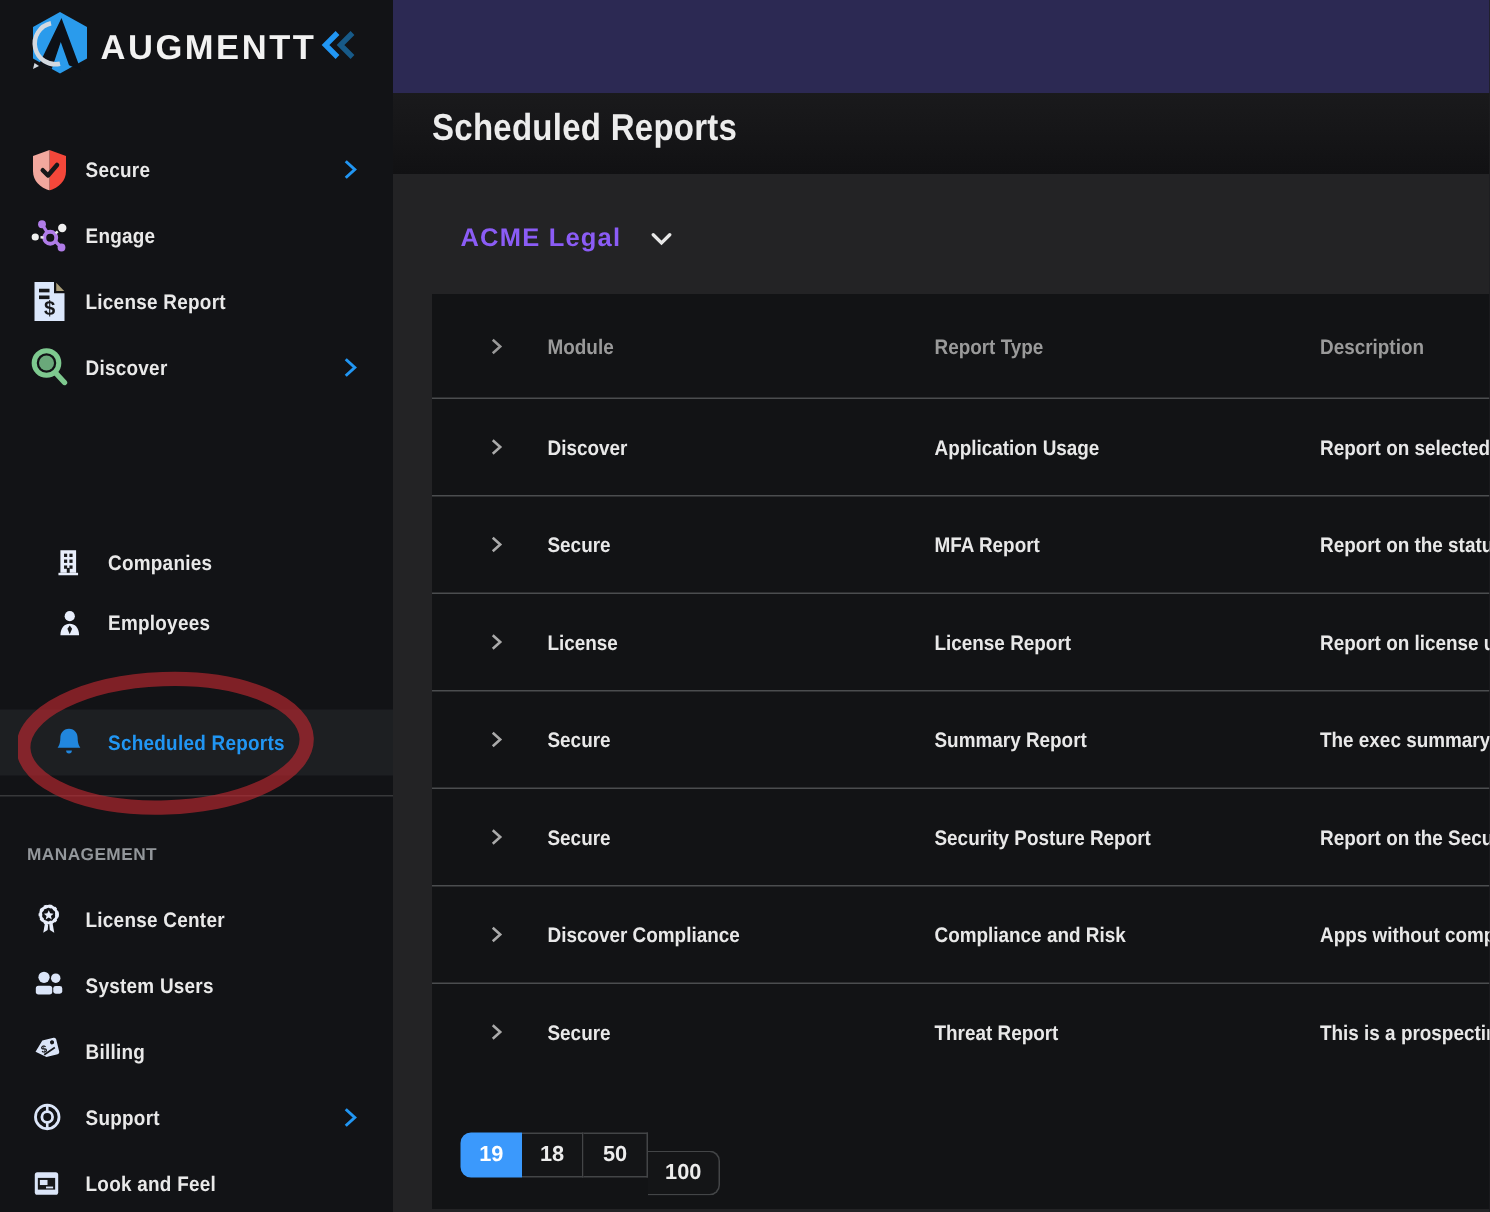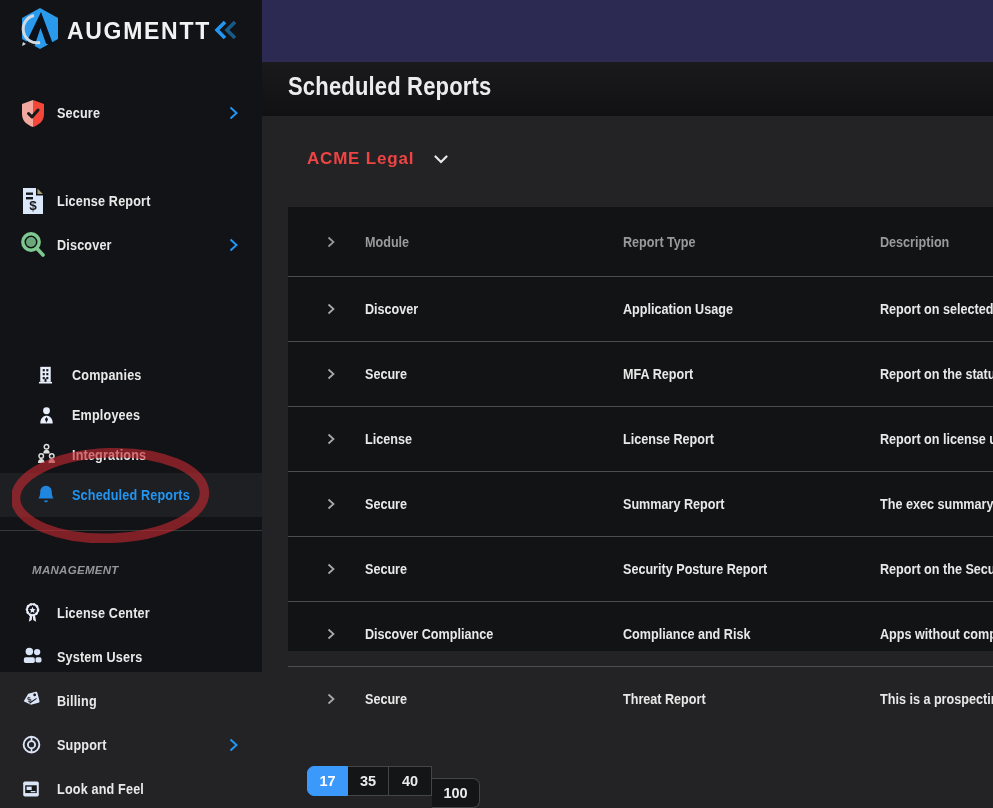--- a/index.html
+++ b/index.html
@@ -1,38 +1,38 @@
 <!DOCTYPE html>
 <html><head>
 <meta charset="utf-8">
 <style>
 * { margin:0; padding:0; box-sizing:border-box; }
 html,body { width:993px; height:808px; overflow:hidden; background:#232325; font-family:"Liberation Sans", sans-serif; }
 #root { position:relative; width:993px; height:808px; }
 
 
-#sidebar { position:absolute; left:0; top:0; width:262px; height:672px; background:#121316; z-index:5; }
+#sidebar { position:absolute; left:0; top:0; width:262px; height:808px; background:#121316; z-index:5; }
 .logo { position:absolute; left:0; top:0; width:262px; height:62px; }
 .mitem { position:absolute; left:0; width:262px; height:44px; }
 .mitem .ic { position:absolute; left:20px; top:50%; transform:translateY(-50%); width:26px; height:28px; }
 .mitem .tx { position:absolute; left:57px; top:50%; transform:translateY(-50%) scaleX(0.9); transform-origin:0 50%; font-size:14px; font-weight:700; color:#e9e9e9; letter-spacing:.2px; white-space:nowrap; }
 .mitem .ch { position:absolute; right:24px; top:50%; transform:translateY(-50%); }
 .sub .ic { left:36px; }
 .sub .tx { left:72px; }
 .blue .tx { color:#2196f3; }
-.seclabel { position:absolute; left:32px; font-size:11.5px; font-weight:700; color:#93979b; letter-spacing:.3px;font-style:italic; }
+.seclabel { position:absolute; left:18px; font-size:11.5px; font-weight:700; color:#93979b; letter-spacing:.3px; }
 .sep { position:absolute; left:0; width:262px; height:1px; background:#37383a; }
 
 
 #topbar { position:absolute; left:262px; top:0; width:731px; height:62px; background:#2c2953; }
 #pghead { position:absolute; left:262px; top:62px; width:731px; height:54px; background:linear-gradient(#1a1a1c,#111113); }
 #pghead .t { position:absolute; left:26px; top:calc(50% - 3.5px); transform:translateY(-50%) scaleX(0.88); transform-origin:0 50%; font-size:25px; font-weight:700; color:#ececec; letter-spacing:.2px; }
 #content { position:absolute; left:262px; top:116px; width:731px; height:692px; background:#232325; }
-#acme { position:absolute; left:45px; top:33px; font-size:17px; font-weight:700; color:#ef4444; letter-spacing:.8px; }
-#panel { position:absolute; left:26px; top:91px; width:705px; height:444px; background:#121315; }
+#acme { position:absolute; left:45px; top:33px; font-size:17px; font-weight:700; color:#8b5cf6; letter-spacing:.8px; }
+#panel { position:absolute; left:26px; top:80px; width:705px; height:610px; background:#121315; }
 .trow { position:absolute; left:0; width:705px; }
 .trow .rch { position:absolute; left:37px; top:50%; transform:translateY(-50%); width:12px; height:12px; }
 .trow .c1 { position:absolute; left:77px; top:50%; transform:translateY(-50%) scaleX(0.9); transform-origin:0 50%; font-size:14px; font-weight:700; color:#e8e8e8; white-space:nowrap; }
 .trow .c2 { position:absolute; left:335px; top:50%; transform:translateY(-50%) scaleX(0.9); transform-origin:0 50%; font-size:14px; font-weight:700; color:#e8e8e8; white-space:nowrap; }
 .trow .c3 { position:absolute; left:592px; top:50%; transform:translateY(-50%) scaleX(0.9); transform-origin:0 50%; font-size:14px; font-weight:700; color:#e8e8e8; white-space:nowrap; }
 .trow.head .c1, .trow.head .c2, .trow.head .c3 { color:#9a9a9a; }
 .rborder { position:absolute; left:0; width:705px; height:1px; background:#4b4d4f; }
 
 
 #pager { position:absolute; left:19px; top:559px; height:30px; display:flex; }
@@ -121,23 +121,23 @@
       <div class="rborder" style="top:459px"></div>
       <div class="trow" style="top:459px;height:65px">
         <svg class="rch" viewBox="0 0 12 12">
             <path d="M3.5 1.5 L8.5 6 L3.5 10.5" stroke="#aaa" stroke-width="1.7" fill="none"></path>
           </svg>
         <div class="c1">Secure</div>
           <div class="c2">Threat Report</div>
           <div class="c3">This is a prospecting report</div>
       </div>
       <div id="pager">
-        <div class="pg">17</div>
-          <div class="pg">35</div>
-          <div class="pg">40</div>
+        <div class="pg">19</div>
+          <div class="pg">18</div>
+          <div class="pg">50</div>
           <div class="pg">100</div>
       </div>
     </div>
   </div>
 
   <div id="sidebar">
     <div class="logo">
       <svg width="262" height="62" viewBox="0 0 262 62">
 
         <polygon points="40,8 58,18 58,39 40,49 22,39 22,18" fill="#2a9bec"></polygon>
@@ -155,20 +155,34 @@
         <path d="M13 1 L24 5 V15 C24 22 19 26 13 28 V1 Z" fill="#f4473a"></path>
         <path d="M13 1 L2 5 V15 C2 22 7 26 13 28 V1 Z" fill="#f2a89e"></path>
         <path d="M8.5 14.5 L12 18 L18 11" stroke="#17181a" stroke-width="3" fill="none" stroke-linecap="round" stroke-linejoin="round"></path>
       </svg>
       <div class="tx">Secure</div>
       <svg class="ch" width="9" height="14" viewBox="0 0 9 14">
           <path d="M1.5 1.5 L7.5 7 L1.5 12.5" stroke="#2196f3" stroke-width="2" fill="none"></path>
         </svg>
     </div>
 
+    <div class="mitem" style="top:135px">
+      <svg class="ic" viewBox="0 0 26 28">
+        <circle cx="13.5" cy="15.5" r="4" fill="none" stroke="#b07ce8" stroke-width="2.6"></circle>
+        <line x1="11.5" y1="12" x2="9" y2="8" stroke="#b07ce8" stroke-width="2.2"></line>
+        <circle cx="8" cy="6.5" r="2.6" fill="#b07ce8"></circle>
+        <line x1="17" y1="18" x2="20" y2="21" stroke="#b07ce8" stroke-width="2.2"></line>
+        <circle cx="21" cy="22" r="2.6" fill="#b07ce8"></circle>
+        <circle cx="3.5" cy="15" r="2.4" fill="#f0f0f0"></circle>
+        <circle cx="21.5" cy="9" r="2.8" fill="#f0f0f0"></circle>
+        <line x1="7" y1="15.2" x2="9" y2="15.3" stroke="#e8e8e8" stroke-width="1.6"></line>
+        <line x1="17" y1="12.5" x2="18.5" y2="11.3" stroke="#e8e8e8" stroke-width="1.6"></line>
+      </svg>
+      <div class="tx">Engage</div>
+    </div>
 
     <div class="mitem" style="top:179px">
       <svg class="ic" viewBox="0 0 26 28">
         <path d="M3 1 H16 V8.5 H23 V27 H3 Z" fill="#dbe7fb"></path>
         <path d="M17.5 1.5 L22.8 7 L17.5 7 Z" fill="#c4b68a" opacity="0.85"></path>
         <rect x="6" y="5.5" width="7" height="2.4" fill="#17181a"></rect>
         <rect x="6" y="10" width="7" height="2.4" fill="#17181a"></rect>
         <text x="9.3" y="23" font-size="13.5" font-weight="700" fill="#17181a" font-family="Liberation Sans, sans-serif">$</text>
       </svg>
       <div class="tx">License Report</div>
@@ -205,31 +219,20 @@
 
     <div class="mitem sub" style="top:395px;height:40px">
       <svg class="ic" viewBox="0 0 26 28" style="width:17px;height:20px;left:38px">
         <circle cx="13" cy="7.5" r="5.2" fill="#e8eefb"></circle>
         <path d="M3.5 27 C3.5 19 8 15.2 13 15.2 C18 15.2 22.5 19 22.5 27 Z" fill="#e8eefb"></path>
         <path d="M13 17 l-2.4 3.4 2.4 5.6 2.4-5.6 Z" fill="#17181a"></path>
       </svg>
       <div class="tx">Employees</div>
     </div>
 
-    <div class="mitem sub" style="top:435px;height:40px">
-      <svg class="ic" viewBox="0 0 26 28" style="width:21px;height:25px;left:36px;top:48%">
-        <circle cx="13" cy="5" r="2.8" fill="none" stroke="#ddd" stroke-width="1.8"></circle>
-        <path d="M9 13.5 C9 9.5 11 8.6 13 8.6 C15 8.6 17 9.5 17 13.5" fill="#ddd"></path>
-        <circle cx="6.5" cy="16.5" r="2.8" fill="none" stroke="#ddd" stroke-width="1.8"></circle>
-        <path d="M2.5 25 C2.5 21 4.5 20.1 6.5 20.1 C8.5 20.1 10.5 21 10.5 25" fill="#ddd"></path>
-        <circle cx="19.5" cy="16.5" r="2.8" fill="none" stroke="#ddd" stroke-width="1.8"></circle>
-        <path d="M15.5 25 C15.5 21 17.5 20.1 19.5 20.1 C21.5 20.1 23.5 21 23.5 25" fill="#ddd"></path>
-      </svg>
-      <div class="tx">Integrations</div>
-    </div>
 
     <div class="mitem sub blue" style="top:473px;height:44px;background:#1d1f22;">
       <svg class="ic" viewBox="0 0 26 28" style="width:20px;height:22px">
         <path d="M13 2 C8 2 5.5 6 5.5 10 C5.5 16 3 18.5 3 18.5 H23 C23 18.5 20.5 16 20.5 10 C20.5 6 18 2 13 2 Z" fill="#2186dd"></path>
         <path d="M10.5 21 a2.5 2.5 0 0 0 5 0 Z" fill="#2186dd"></path>
       </svg>
       <div class="tx">Scheduled Reports</div>
     </div>
 
     <div class="sep" style="top:530px"></div>

